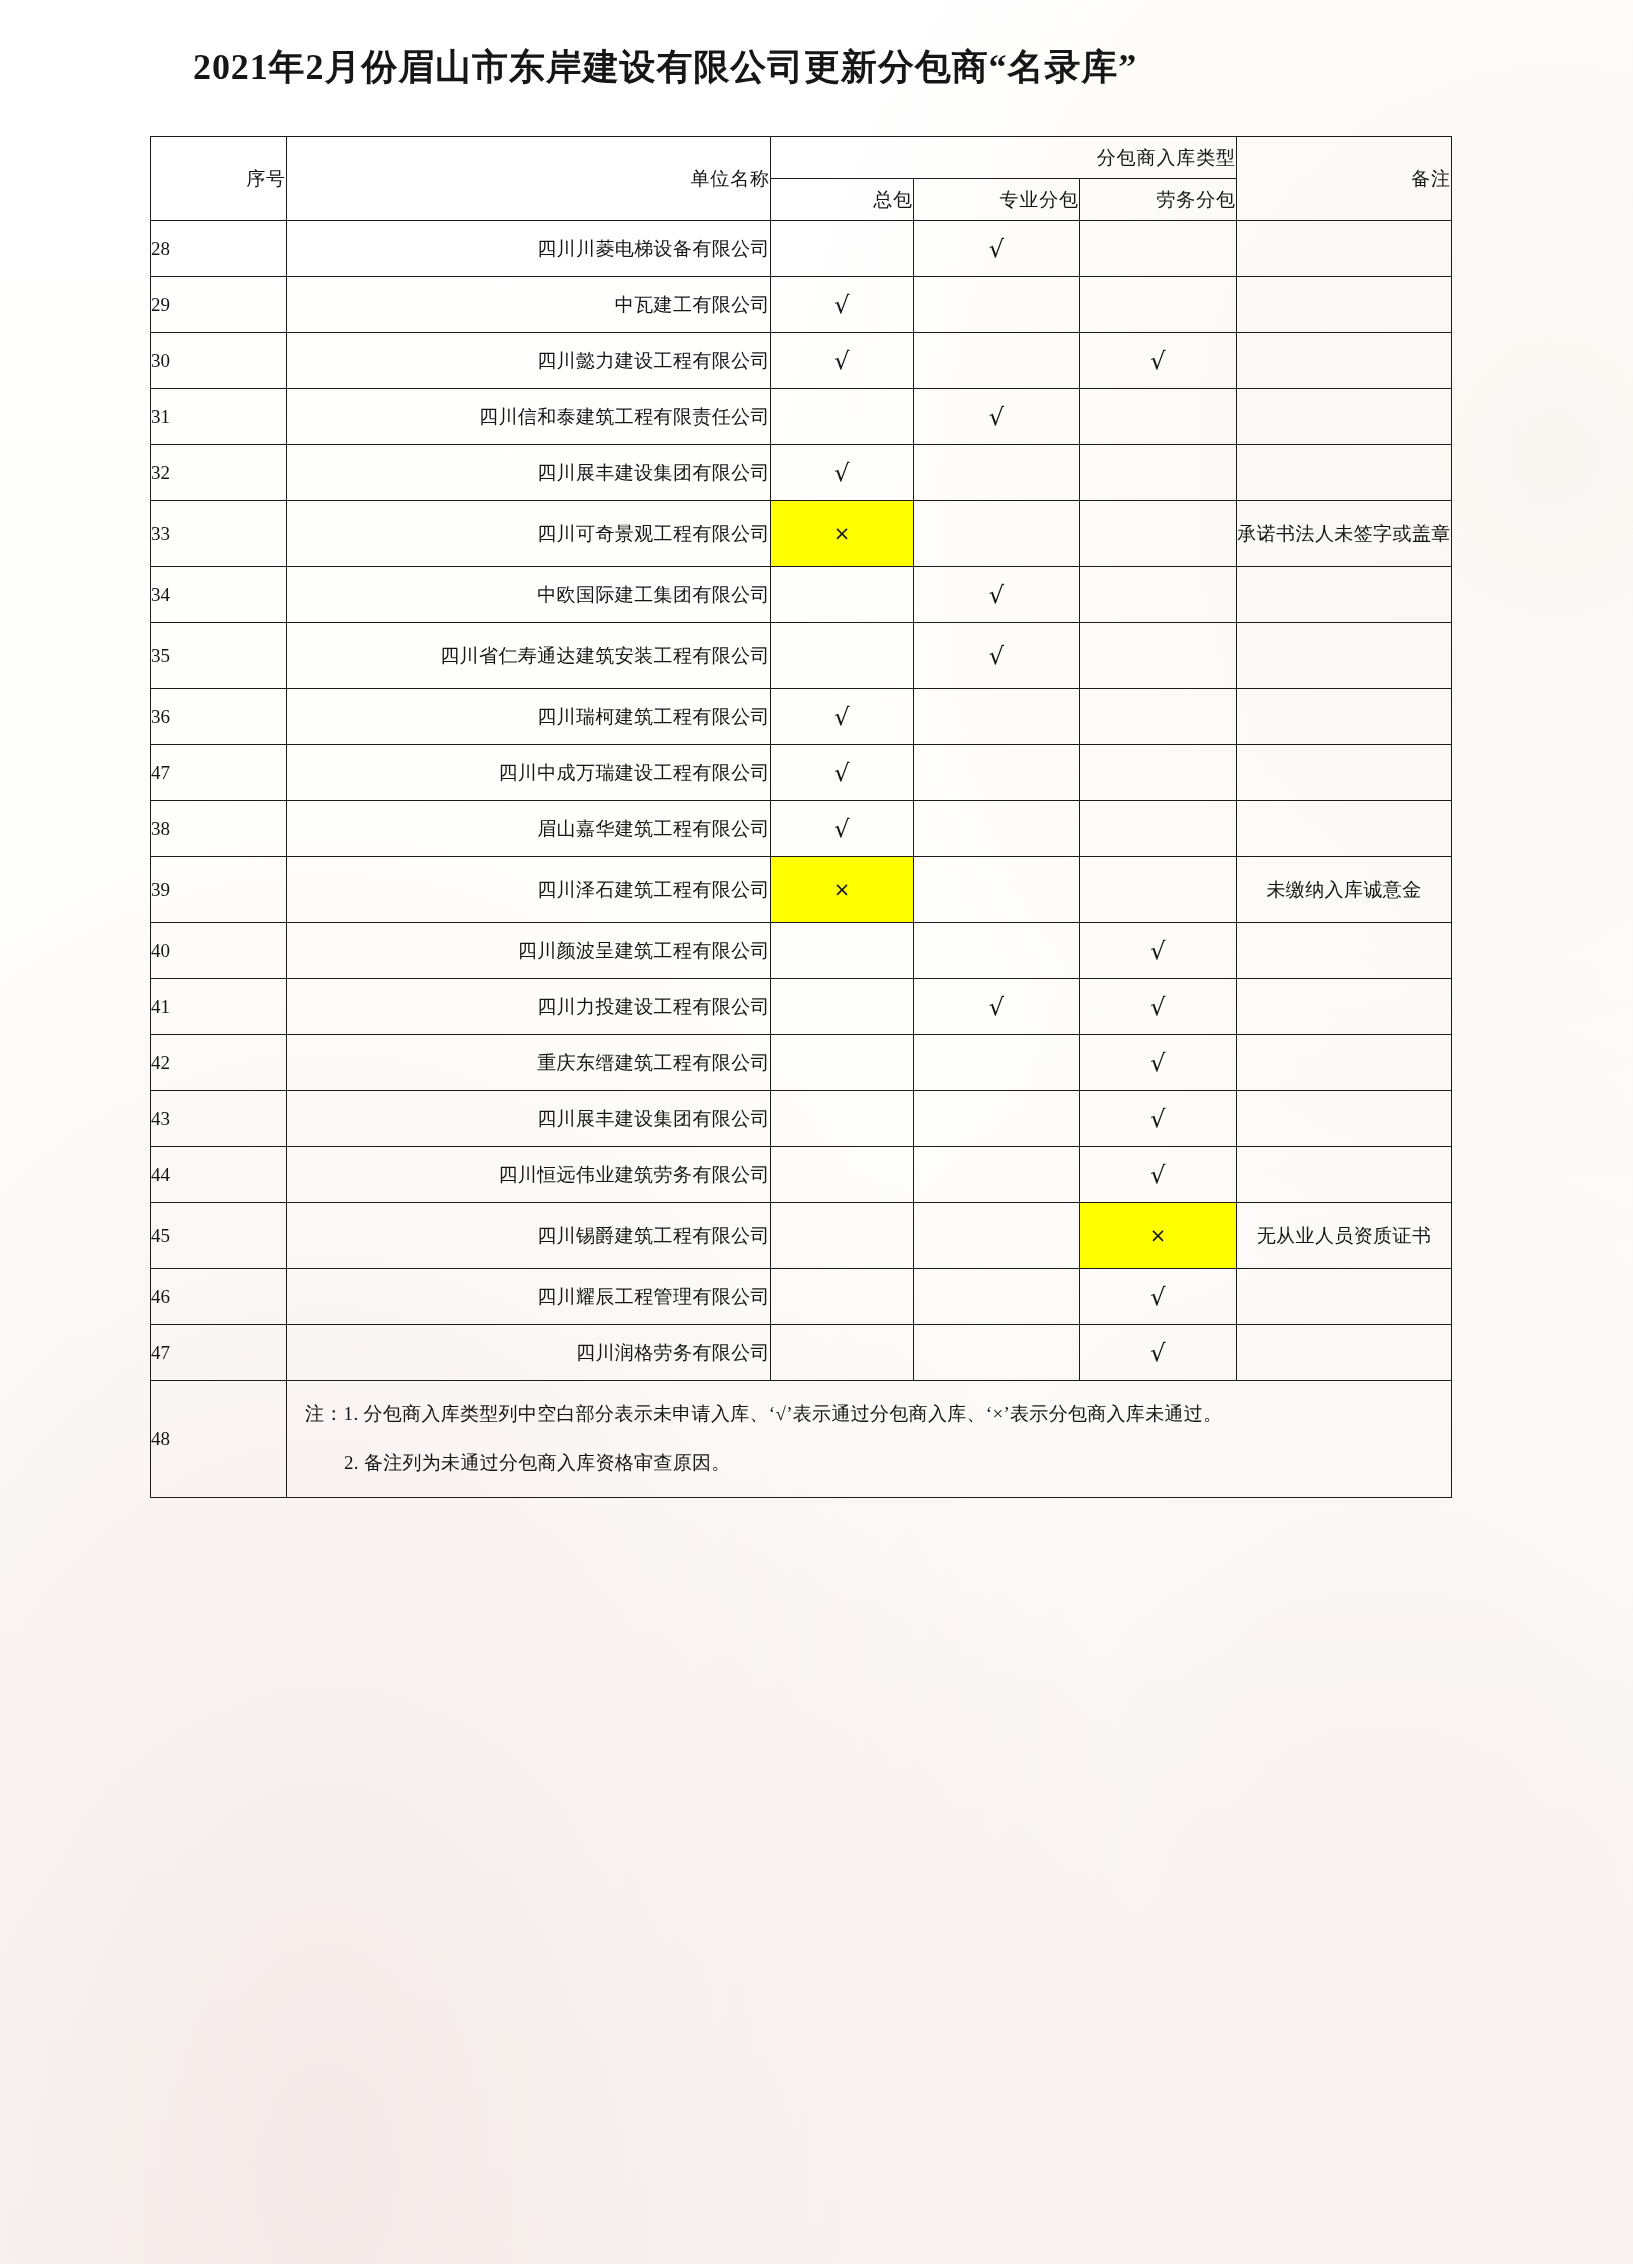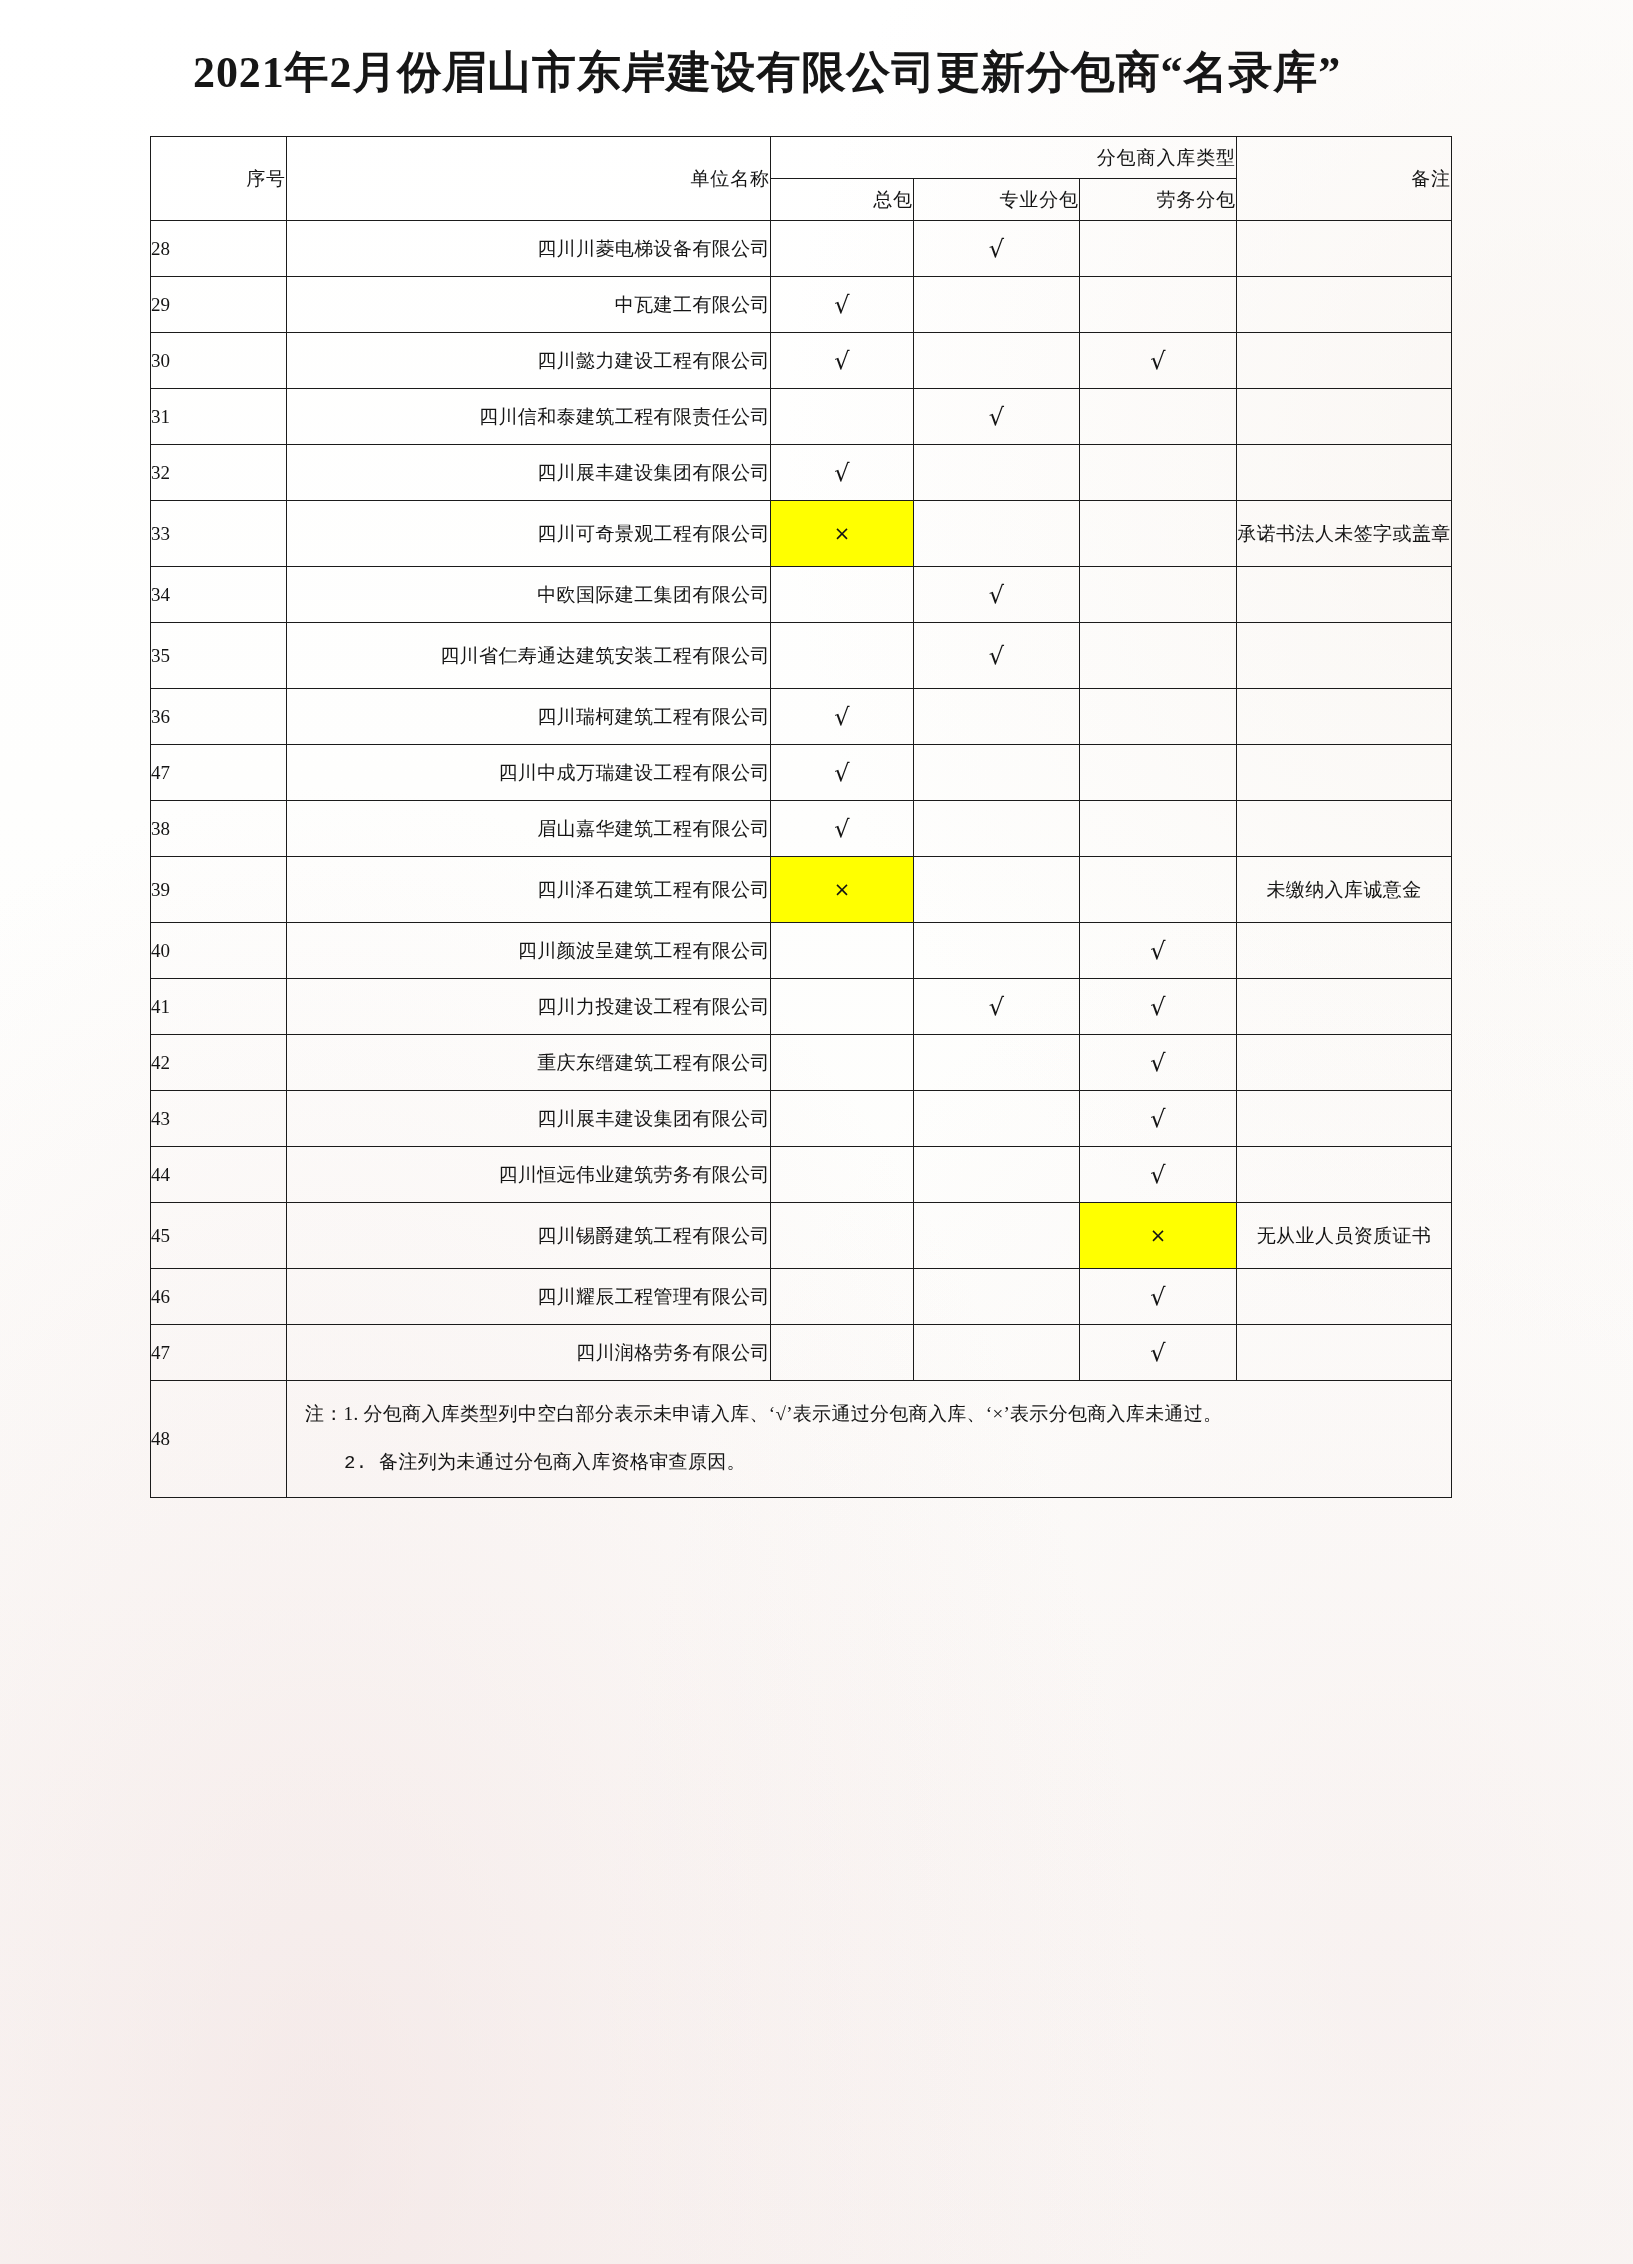--- a/index.html
+++ b/index.html
@@ -22,21 +22,21 @@
     background:
       radial-gradient(ellipse at 20% 95%, rgba(236,214,214,0.45) 0%, rgba(255,255,255,0) 45%),
       radial-gradient(ellipse at 85% 88%, rgba(240,224,224,0.35) 0%, rgba(255,255,255,0) 40%),
       radial-gradient(ellipse at 95% 20%, rgba(245,238,232,0.5) 0%, rgba(255,255,255,0) 35%),
       linear-gradient(180deg, #ffffff 0%, #fdfdfb 70%, #fbf9f7 100%);
   }
   .doc-title {
     position: absolute;
     left: 193px;
     top: 43px;
-    font-size: 44px;
+    font-size: 36px;
     font-weight: 700;
     letter-spacing: 0.9px;
     white-space: nowrap;
     font-family: "Liberation Serif", "DejaVu Serif", serif;
     color: #161616;
   }
   .table-wrap {
     position: absolute;
     left: 150px;
     top: 136px;
@@ -113,21 +113,21 @@
   tr.data-row-tall { height: 66px; }
   .note-cell {
     padding: 12.5px 14.3px 14.3px 19.7px;
     font-size: 19px;
     line-height: 1.62;
     text-align: left;
     vertical-align: top;
     letter-spacing: 0.3px;
   }
   .note-cell p { margin: 18px; }
-  .note-cell p.indent { text-indent: 39px; font-family: Liberation Mono, monospace; }
+  .note-cell p.indent { text-indent: 39px; }
   .note-row { height: 113px; }
 </style>
 </head>
 <body>
 
 <div class="paper"></div>
 
 <div class="doc-title">2021年2月份眉山市东岸建设有限公司更新分包商“名录库”</div>
 
 <div class="table-wrap">

